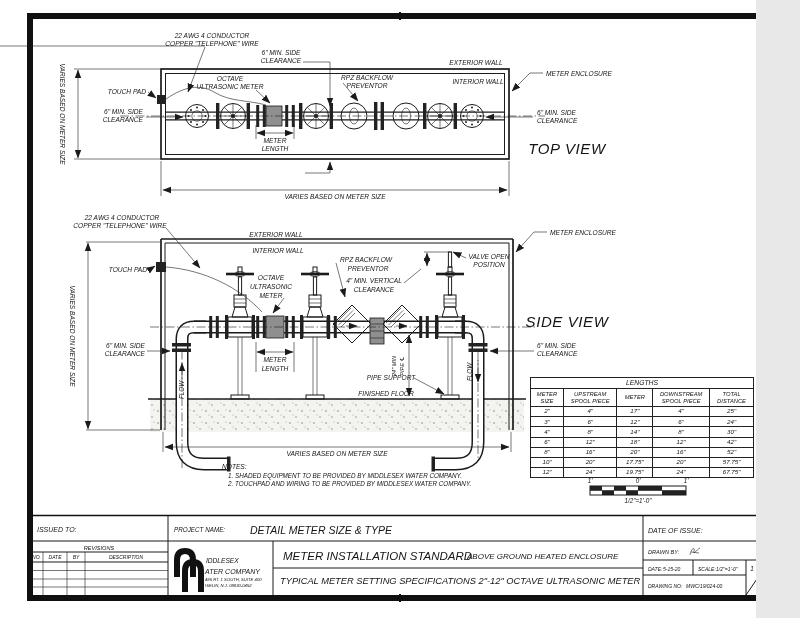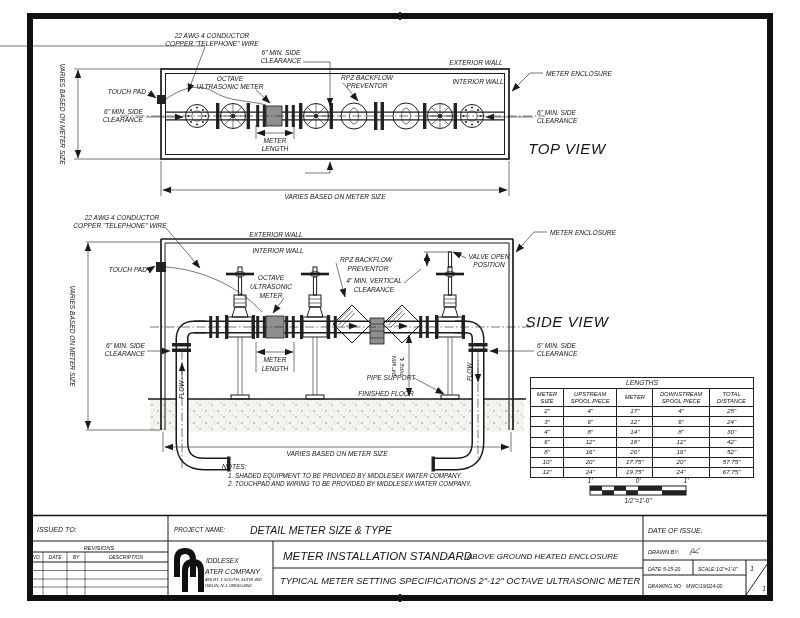--- a/index.html
+++ b/index.html
@@ -1,16 +1,16 @@
 <!DOCTYPE html>
 <html><head>
 <meta charset="utf-8">
 <style>
   html,body{margin:0;padding:0;background:#e8e8e8;}
-  .sheet{position:relative;width:800px;height:618px;background:#ffffff;overflow:hidden;}
+  .sheet{position:relative;width:728px;height:618px;background:#ffffff;overflow:hidden;padding-left:28px;}
   svg{position:absolute;left:0;top:0;}
   svg text{font-family:"Liberation Sans","DejaVu Sans",sans-serif;font-style:italic;fill:#141414;}
   .t45{font-size:4.2px}.t5{font-size:5px}.t55{font-size:5.6px}.t6{font-size:6.3px}
   .t65{font-size:6.6px}.t7{font-size:7px}.t8{font-size:8px}.t9{font-size:9.3px}
   .t10{font-size:10.5px}.t11{font-size:11.5px}.t15{font-size:15px;letter-spacing:.6px}
   .mid{text-anchor:middle}.end{text-anchor:end}
   .ln{stroke:#1b1b1b;stroke-width:1;fill:none}
   .lnt{stroke:#1b1b1b;stroke-width:.6;fill:none}
   .lw{stroke:#1b1b1b;stroke-width:1.7;fill:none}
   .cl{stroke:#1b1b1b;stroke-width:.6;stroke-dasharray:9 2.5 1.5 2.5;fill:none}

